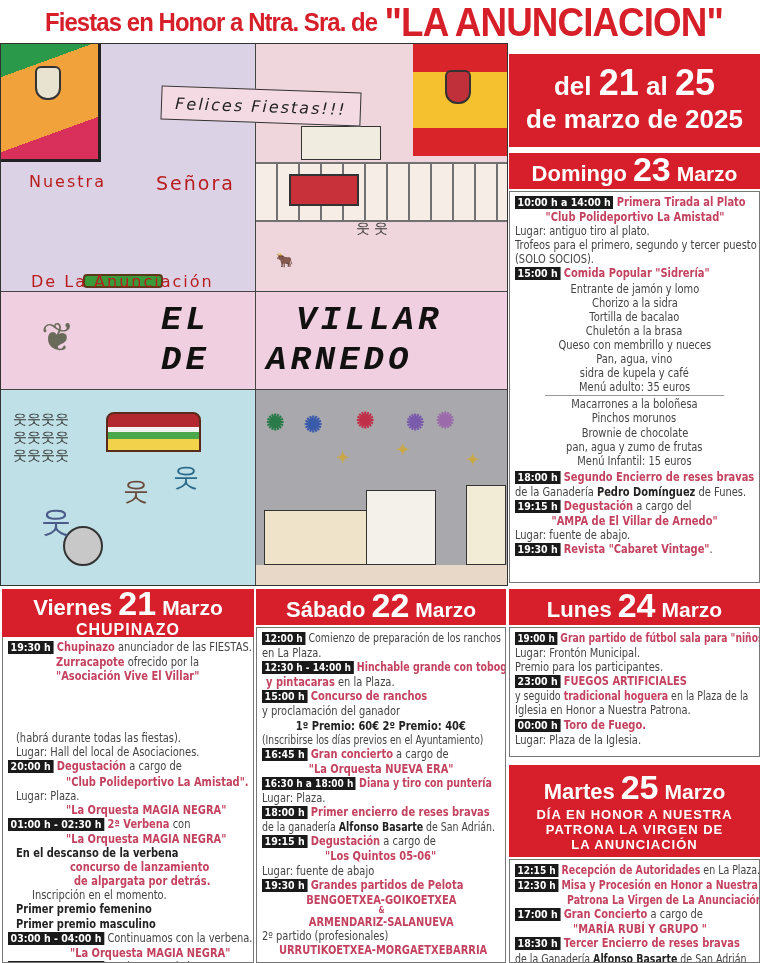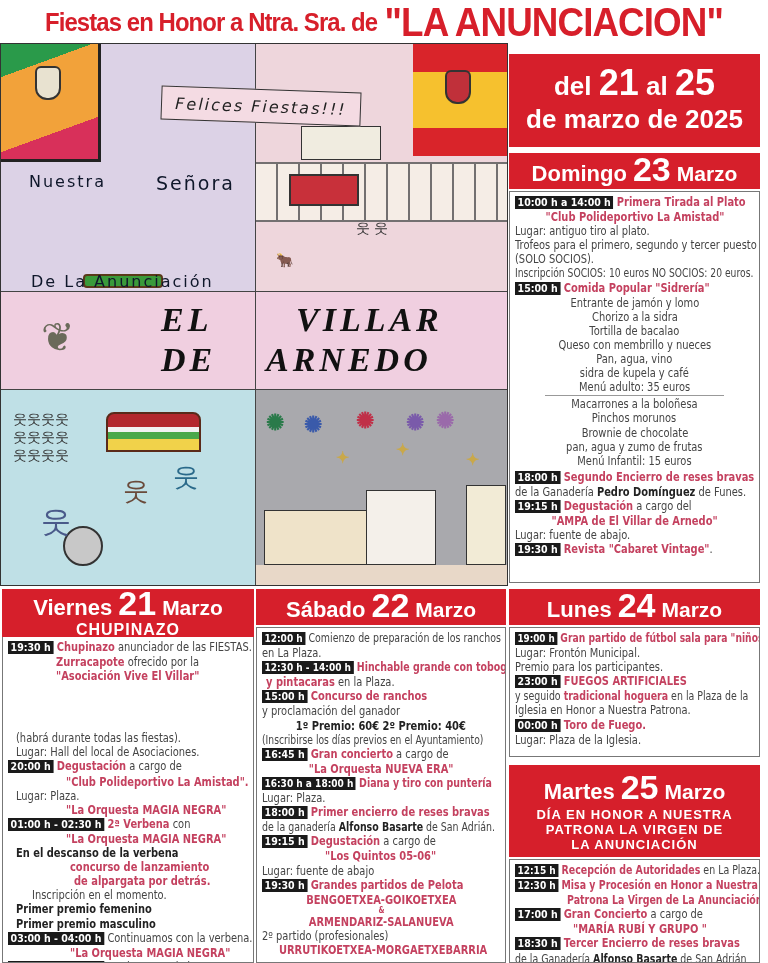--- a/index.html
+++ b/index.html
@@ -28,26 +28,26 @@
 
   .flag-rioja { position: absolute; left: 0; top: 0; width: 100px; height: 118px;
     background: linear-gradient(160deg, #2a9a4a 0 22%, #f2a23a 22% 72%, #d8305a 72%); border-right: 3px solid #222; border-bottom: 3px solid #222; }
   .flag-spain { position: absolute; right: 0; top: 0; width: 95px; height: 112px;
     background: linear-gradient(180deg, #d9242a 0 25%, #f6c12e 25% 75%, #d9242a 75%); }
   .crest { position: absolute; width: 26px; height: 34px; border: 2px solid #333; border-radius: 6px 6px 12px 12px; background: #e8e2d0; }
   .banner { position: absolute; left: 160px; top: 45px; width: 200px; height: 34px; background: #f4dbe3;
     border: 1.5px solid #333; transform: rotate(2deg);
     font-family: "DejaVu Sans", sans-serif; font-style: italic; font-size: 16px; color: #222;
     display: flex; align-items: center; justify-content: center; letter-spacing: 2px; }
-  .hand { position: absolute; font-family: "DejaVu Sans", sans-serif; color: #0f172a; letter-spacing: 2px; }
+  .hand { position: absolute; font-family: "DejaVu Sans", sans-serif; color: #b91c1c; letter-spacing: 2px; }
   .hand.nuestra { left: 28px; top: 128px; font-size: 16px; }
   .hand.senora { left: 155px; top: 128px; font-size: 19px; }
   .hand.anunc { left: 30px; top: 228px; font-size: 16px; }
   .paso { position: absolute; left: 82px; top: 230px; width: 80px; height: 14px; background: #3a9a3a; border: 2px solid #5a3a1a; border-radius: 4px; }
-  .big-hand { position: absolute; font-family: Liberation Serif, serif; font-weight: bold; font-style: italic;
+  .big-hand { position: absolute; font-family: Liberation Mono, monospace; font-weight: bold; font-style: italic;
     font-size: 34px; color: #111; letter-spacing: 4px; line-height: 40px; }
   .plaza-wall { position: absolute; left: 0; top: 118px; width: 253px; height: 60px;
     background: repeating-linear-gradient(90deg, #f6f0e8 0 20px, #666 20px 22px), #f6f0e8; border-top: 2px solid #666; border-bottom: 2px solid #666; opacity: 0.9;}
   .red-sign { position: absolute; left: 288px; top: 130px; width: 70px; height: 32px; background: #c8303a; border: 2px solid #333; }
   .sky-burst { position: absolute; font-size: 22px; font-weight: bold; }
   .building { position: absolute; background: #efe3c9; border: 1.5px solid #333; }
   .stick { position: absolute; font-size: 14px; color: #333; }
   .drum { position: absolute; width: 40px; height: 40px; border-radius: 50%; background: #c8c8c8; border: 2px solid #333; }
   .wagon { position: absolute; width: 95px; height: 40px; border: 2px solid #5a2a1a;
     background: linear-gradient(180deg, #b3282e 0 35%, #f2f2f2 35% 50%, #4aa84a 50% 70%, #f1d24a 70%); border-radius: 8px 8px 0 0; }
@@ -155,25 +155,25 @@
   <span class="dname">Domingo</span>
   <span class="dnum">23</span>
   <span class="dmon">Marzo</span>
 </div>
 <div class="box" style="left:509px;top:191px;width:251px;height:392px;">
   <div class="row"><span class="cond"><span class="t">10:00 h a 14:00 h</span><span class="r">Primera Tirada al Plato</span></span></div>
   <div class="row center"><span class="condc r">"Club Polideportivo La Amistad"</span></div>
   <div class="row"><span class="cond">Lugar: antiguo tiro al plato.</span></div>
   <div class="row"><span class="cond">Trofeos para el primero, segundo y tercer puesto</span></div>
   <div class="row"><span class="cond">(SOLO SOCIOS).</span></div>
-  <div class="row"><span class="cond" style="transform:scaleX(0.8);">Inscripción SOCIOS: 10 euros NO SOCIOS: 20 euros.</span></div>
   <div class="row"><span class="cond"><span class="t">15:00 h</span><span class="r">Comida Popular "Sidrería"</span></span></div>
   <div class="row center"><span class="condc">Entrante de jamón y lomo</span></div>
   <div class="row center"><span class="condc">Chorizo a la sidra</span></div>
   <div class="row center"><span class="condc">Tortilla de bacalao</span></div>
+  <div class="row center"><span class="condc">Chuletón a la brasa</span></div>
   <div class="row center"><span class="condc">Queso con membrillo y nueces</span></div>
   <div class="row center"><span class="condc">Pan, agua, vino</span></div>
   <div class="row center"><span class="condc">sidra de kupela y café</span></div>
   <div class="row center"><span class="condc">Menú adulto: 35 euros</span></div>
   <div class="sep"></div>
   <div class="row center"><span class="condc">Macarrones a la boloñesa</span></div>
   <div class="row center"><span class="condc">Pinchos morunos</span></div>
   <div class="row center"><span class="condc">Brownie de chocolate</span></div>
   <div class="row center"><span class="condc">pan, agua y zumo de frutas</span></div>
   <div class="row center"><span class="condc">Menú Infantil: 15 euros</span></div>

